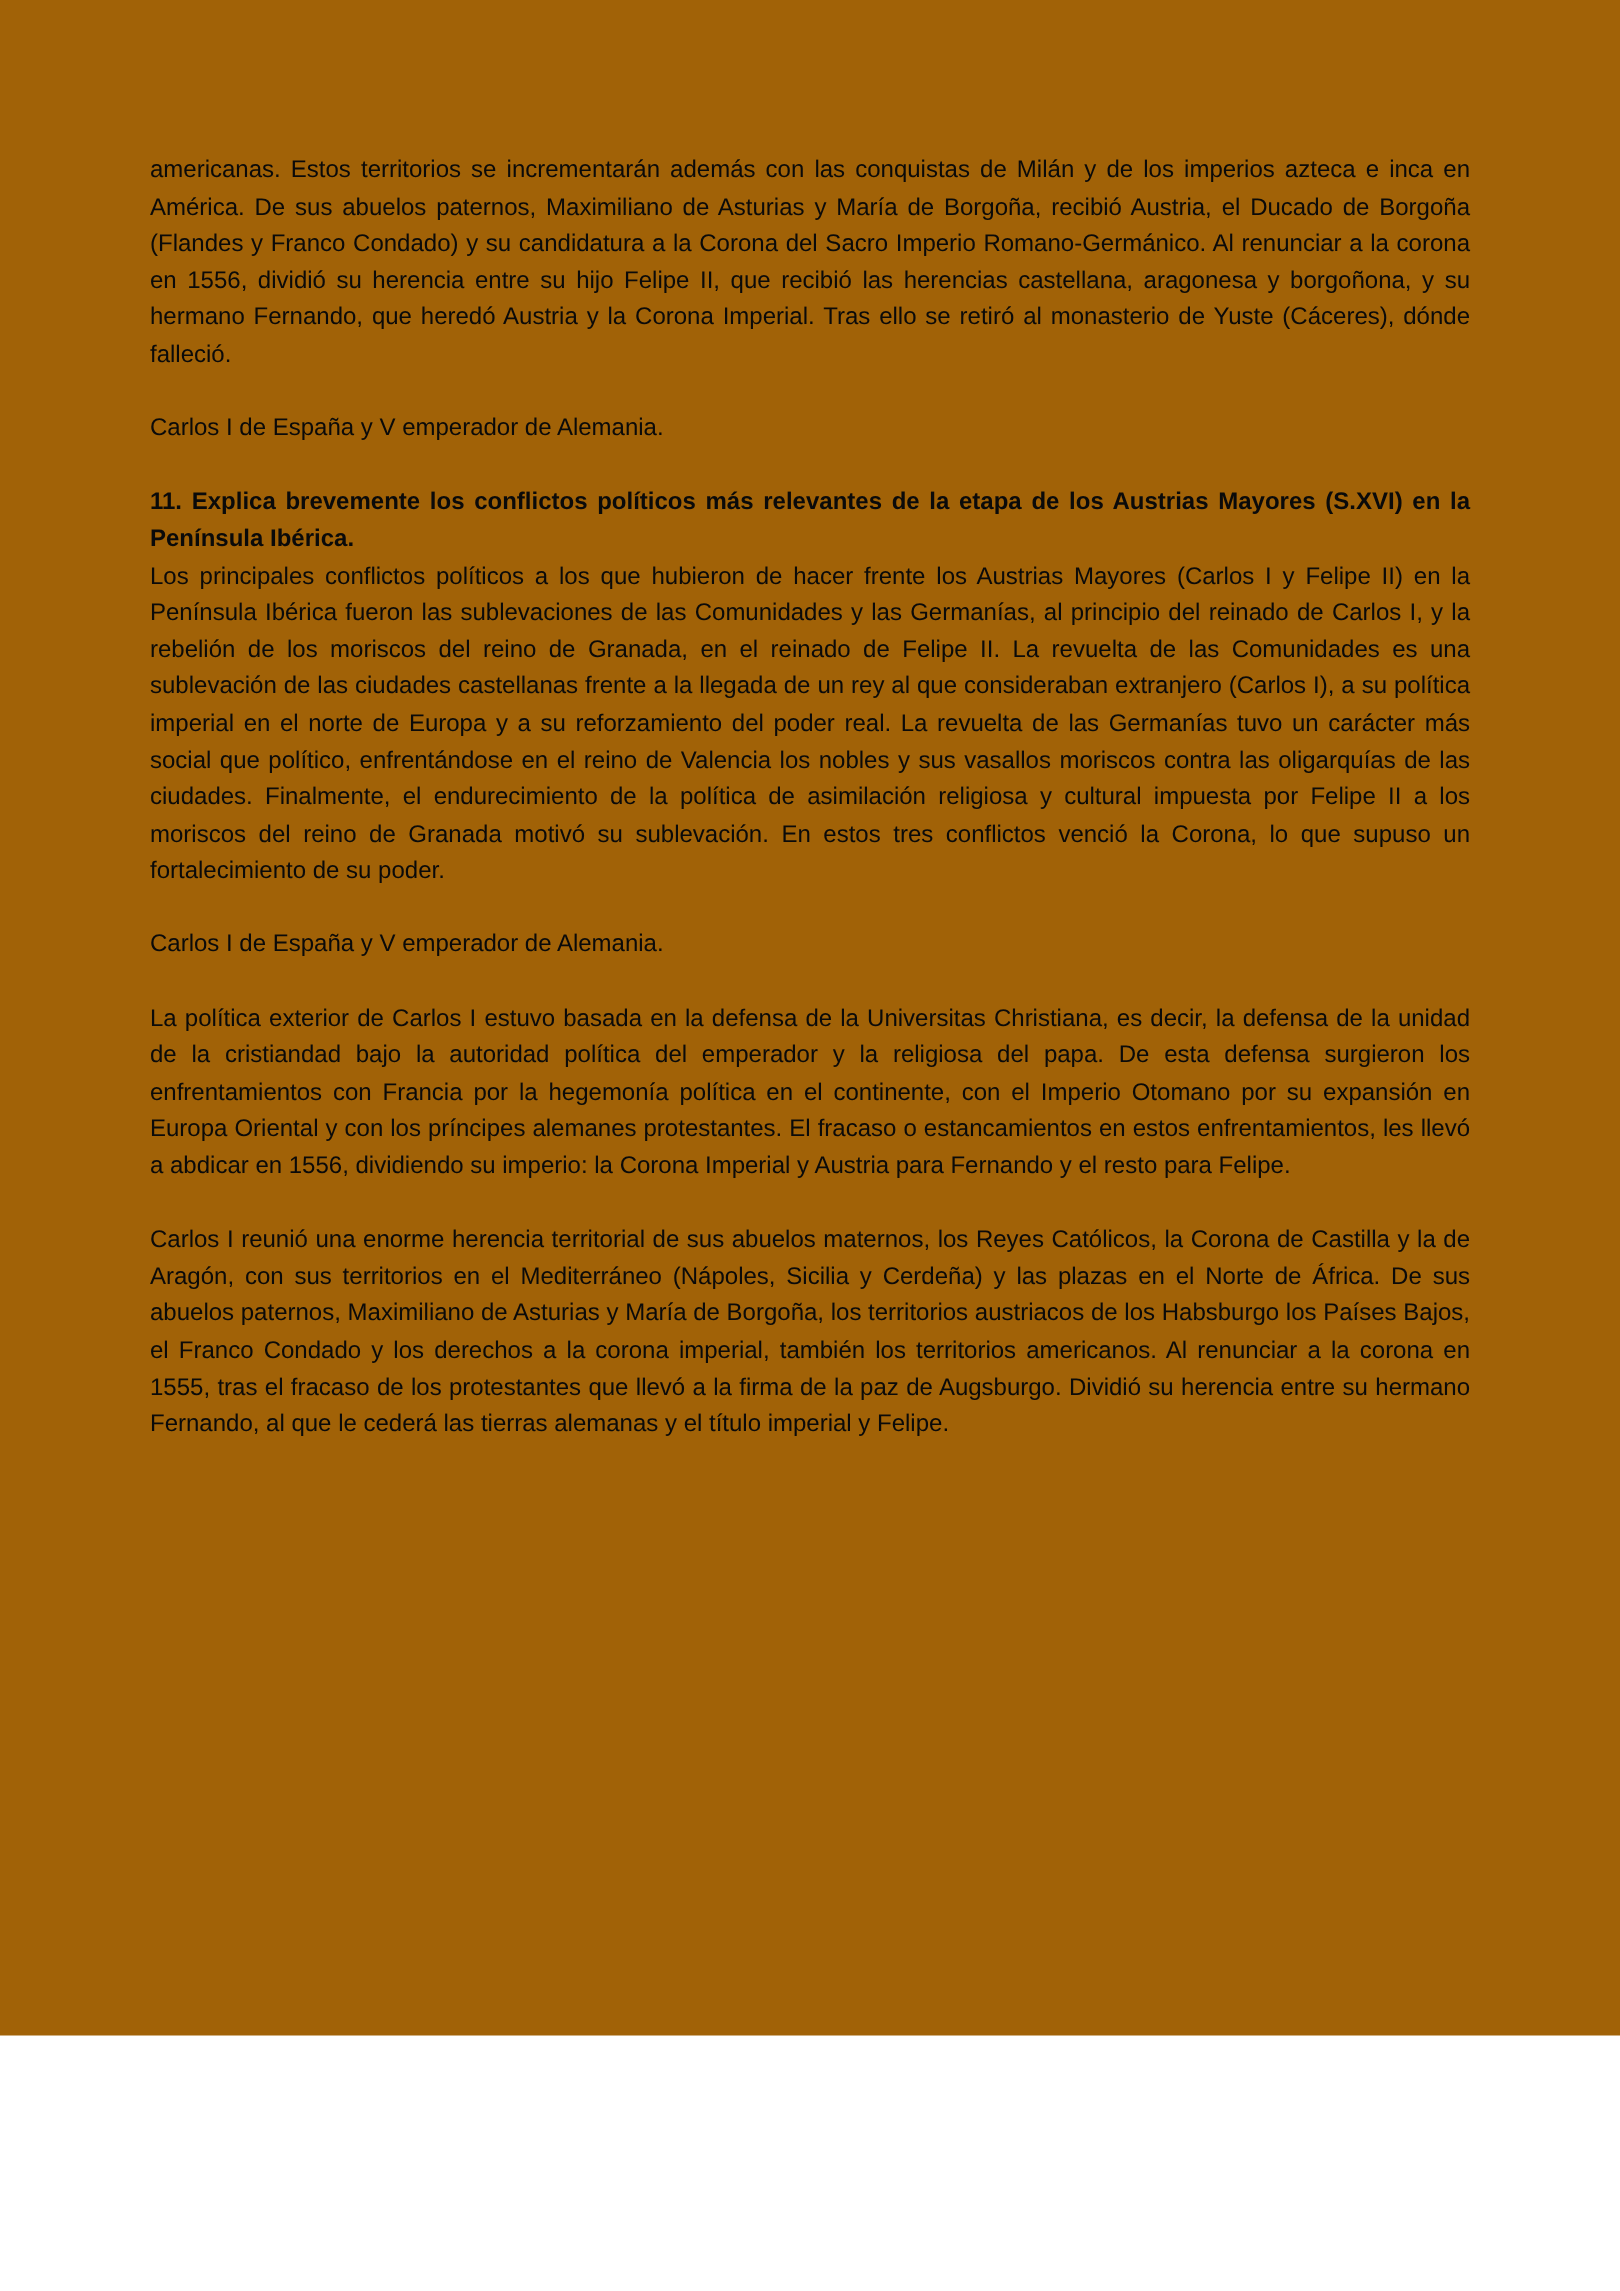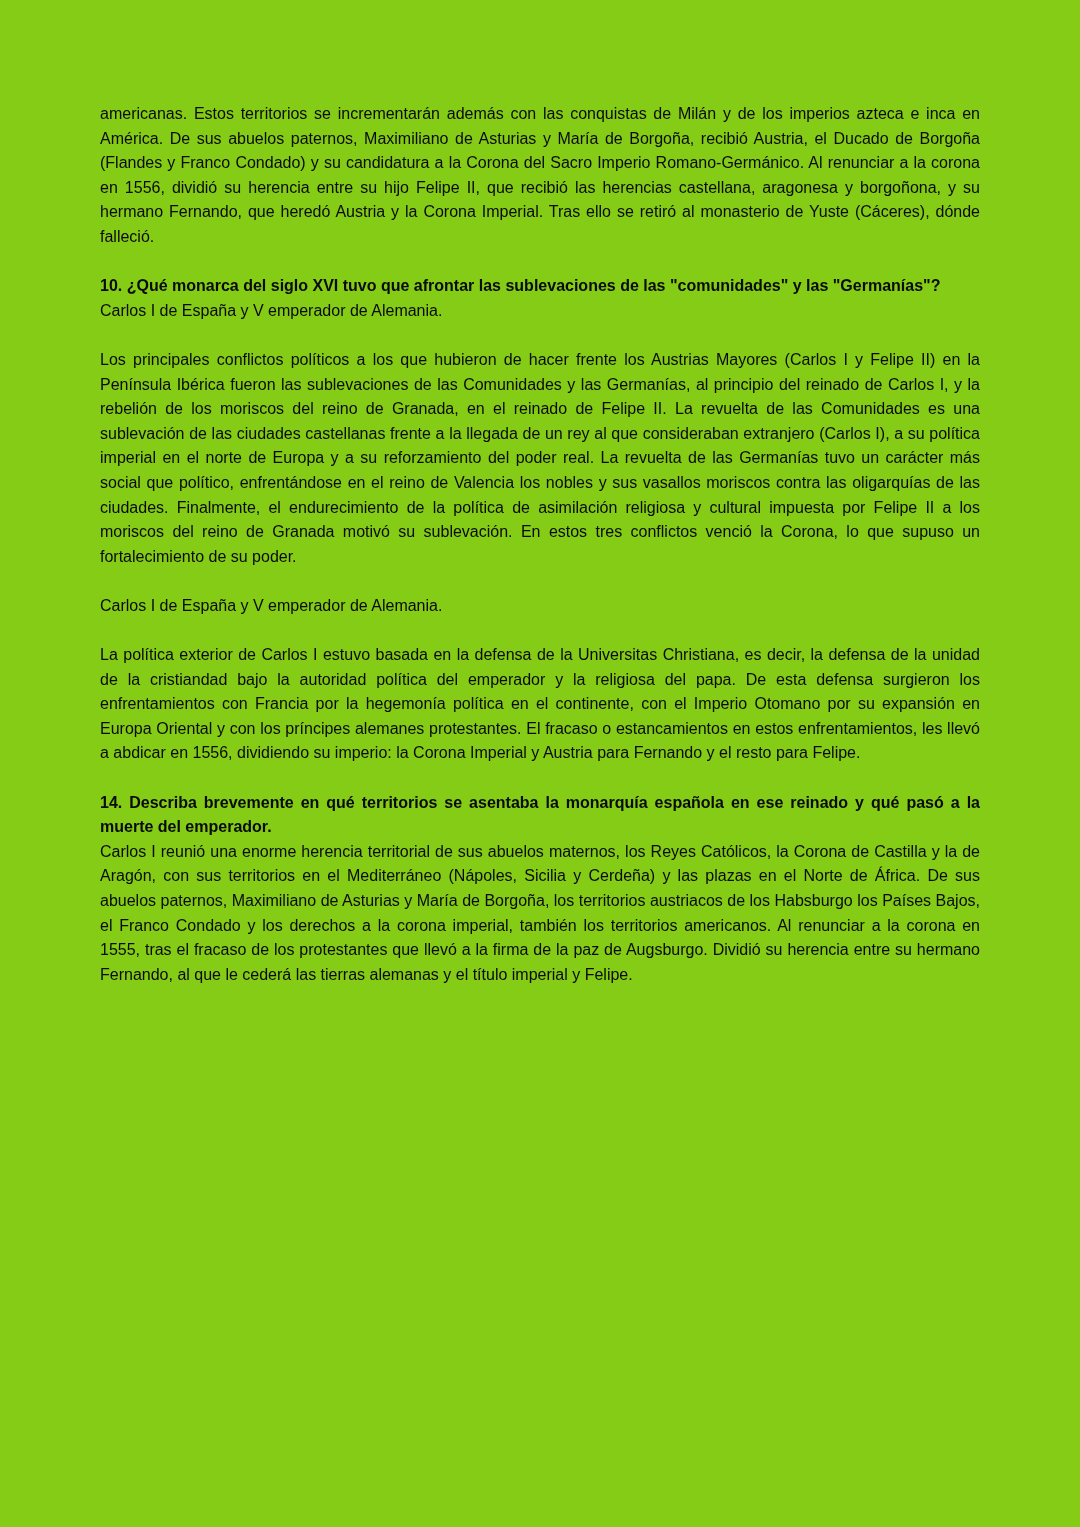--- a/index.html
+++ b/index.html
@@ -10,23 +10,23 @@
   body {
     width: 1080px;
     height: 1527px;
     font-family: "Liberation Sans", sans-serif;
     color: #0a0a0a;
     -webkit-font-smoothing: antialiased;
   }
   .page {
     box-sizing: border-box;
     width: 1080px;
-    height: 1527px;
+    height: 1357px;
     padding: 102px 100px 40px 100px;
-    background: #84cc16;
+    background: #a16207;
     overflow: hidden;
   }
   .doc-text {
     font-size: 16px;
     line-height: 24.6px;
     text-align: justify;
   }
   p {
     margin: 0;
   }
@@ -47,34 +47,33 @@
   }
 </style>
 </head>
 <body>
 
 <div class="page doc-text">
 
   <p class="intro">americanas. Estos territorios se incrementarán además con las conquistas de Milán y de los imperios azteca e inca en América. De sus abuelos paternos, Maximiliano de Asturias y María de Borgoña, recibió Austria, el Ducado de Borgoña (Flandes y Franco Condado) y su candidatura a la Corona del Sacro Imperio Romano-Germánico. Al renunciar a la corona en 1556, dividió su herencia entre su hijo Felipe II, que recibió las herencias castellana, aragonesa y borgoñona, y su hermano Fernando, que heredó Austria y la Corona Imperial. Tras ello se retiró al monasterio de Yuste (Cáceres), dónde falleció.</p>
 
   <div class="qa-block">
-    <p class="question">10. ¿Qué monarca del siglo XVI tuvo que afrontar las sublevaciones de las "comunidades" y las "Germanías"?</p>
     <p class="answer">Carlos I de España y V emperador de Alemania.</p>
   </div>
 
   <div class="qa-block">
+    <p class="question">11. Explica brevemente los conflictos políticos más relevantes de la etapa de los Austrias Mayores (S.XVI) en la Península Ibérica.</p>
     <p class="answer">Los principales conflictos políticos a los que hubieron de hacer frente los Austrias Mayores (Carlos I y Felipe II) en la Península Ibérica fueron las sublevaciones de las Comunidades y las Germanías, al principio del reinado de Carlos I, y la rebelión de los moriscos del reino de Granada, en el reinado de Felipe II. La revuelta de las Comunidades es una sublevación de las ciudades castellanas frente a la llegada de un rey al que consideraban extranjero (Carlos I), a su política imperial en el norte de Europa y a su reforzamiento del poder real. La revuelta de las Germanías tuvo un carácter más social que político, enfrentándose en el reino de Valencia los nobles y sus vasallos moriscos contra las oligarquías de las ciudades. Finalmente, el endurecimiento de la política de asimilación religiosa y cultural impuesta por Felipe II a los moriscos del reino de Granada motivó su sublevación. En estos tres conflictos venció la Corona, lo que supuso un fortalecimiento de su poder.</p>
   </div>
 
   <div class="qa-block">
     <p class="answer">Carlos I de España y V emperador de Alemania.</p>
   </div>
 
   <div class="qa-block">
     <p class="answer">La política exterior de Carlos I estuvo basada en la defensa de la Universitas Christiana, es decir, la defensa de la unidad de la cristiandad bajo la autoridad política del emperador y la religiosa del papa. De esta defensa surgieron los enfrentamientos con Francia por la hegemonía política en el continente, con el Imperio Otomano por su expansión en Europa Oriental y con los príncipes alemanes protestantes. El fracaso o estancamientos en estos enfrentamientos, les llevó a abdicar en 1556, dividiendo su imperio: la Corona Imperial y Austria para Fernando y el resto para Felipe.</p>
   </div>
 
   <div class="qa-block">
-    <p class="question">14. Describa brevemente en qué territorios se asentaba la monarquía española en ese reinado y qué pasó a la muerte del emperador.</p>
     <p class="answer">Carlos I reunió una enorme herencia territorial de sus abuelos maternos, los Reyes Católicos, la Corona de Castilla y la de Aragón, con sus territorios en el Mediterráneo (Nápoles, Sicilia y Cerdeña) y las plazas en el Norte de África. De sus abuelos paternos, Maximiliano de Asturias y María de Borgoña, los territorios austriacos de los Habsburgo los Países Bajos, el Franco Condado y los derechos a la corona imperial, también los territorios americanos. Al renunciar a la corona en 1555, tras el fracaso de los protestantes que llevó a la firma de la paz de Augsburgo. Dividió su herencia entre su hermano Fernando, al que le cederá las tierras alemanas y el título imperial y Felipe.</p>
   </div>
 
 </div>
 
 </body></html>

